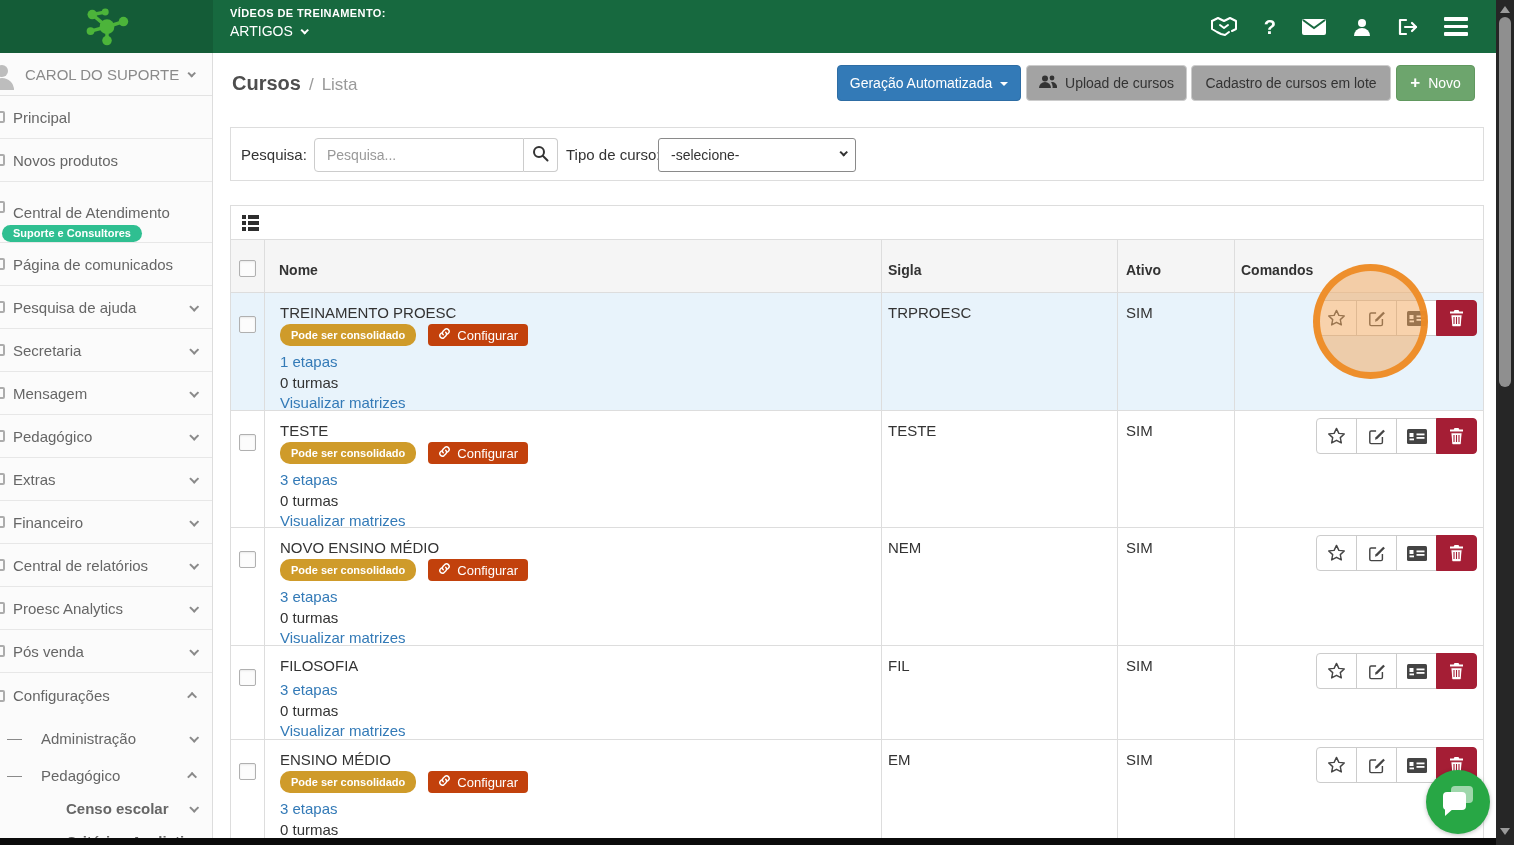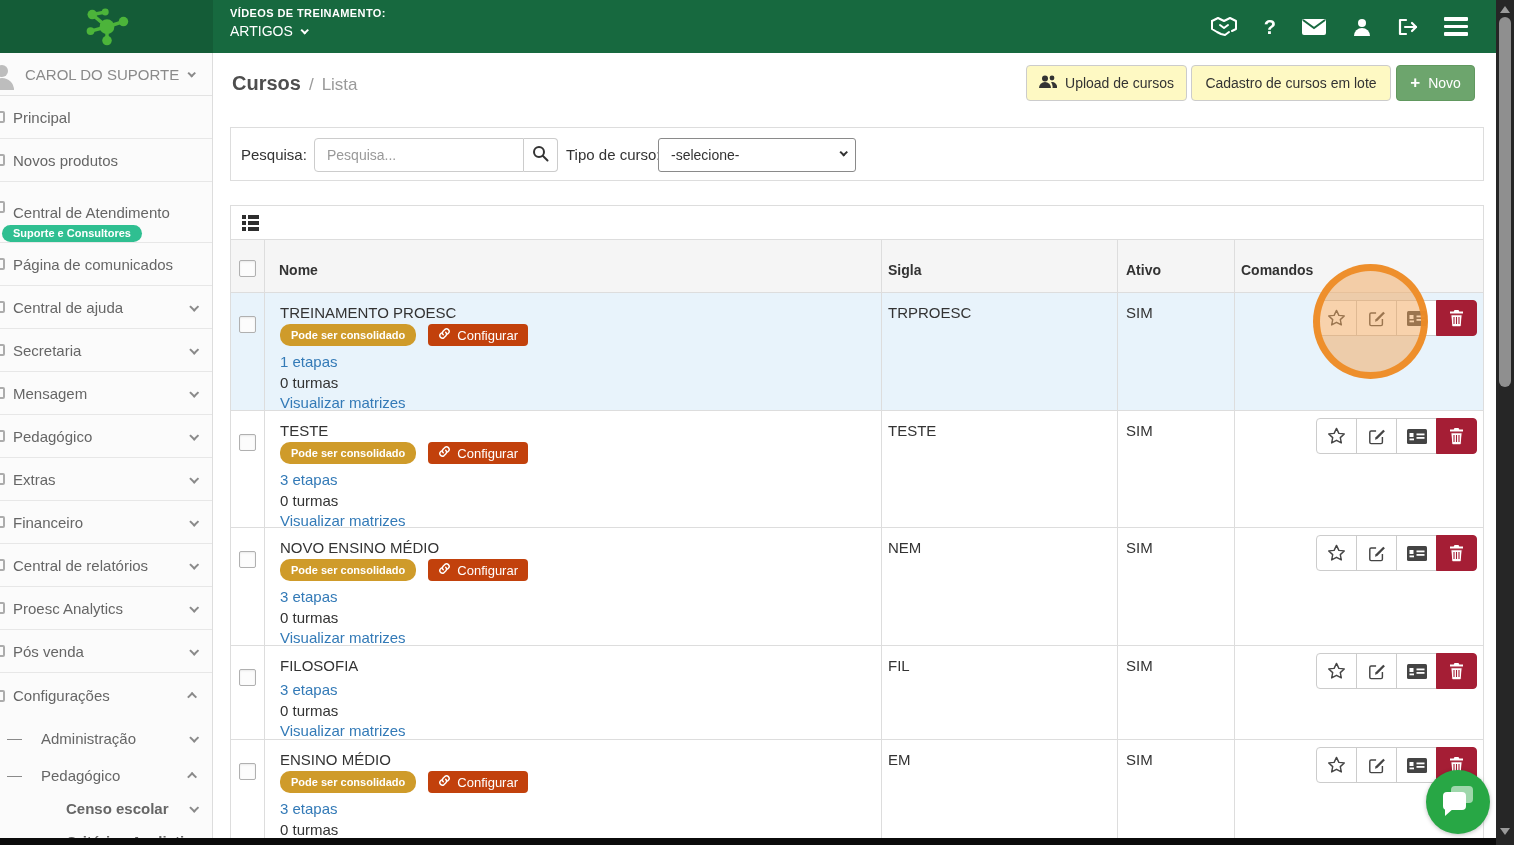--- a/index.html
+++ b/index.html
@@ -51,21 +51,21 @@
   
   .breadcrumb { position:absolute; left:232px; top:72px; display:flex; align-items:baseline; gap:8px; z-index:5; }
   .bc-primary { font-size:20px; font-weight:bold; color:#4e4e4e; cursor:pointer; }
   .bc-sep { font-size:17px; color:#9a9a9a; }
   .bc-secondary { font-size:17px; color:#9a9a9a; }
 
   
   .btn { position:absolute; top:65px; height:36px; border-radius:4px; font-size:14px; display:flex; align-items:center; justify-content:center; gap:8px; cursor:pointer; white-space:nowrap; z-index:5; }
   .btn-primary { left:837px; width:184px; background:#337ab7; border:1px solid #2e6da4; color:#fff; }
   .caret-down { width:0; height:0; border-left:4px solid transparent; border-right:4px solid transparent; border-top:4px solid #fff; margin-top:1px; }
-  .btn-default { background:#fef9c3; border:1px solid #ccc; color:#333; }
+  .btn-default { background:#a3a3a3; border:1px solid #ccc; color:#333; }
   .btn-upload { left:1026px; width:161px; }
   .btn-lote { left:1191px; width:200px;align-items:center; }
   .btn-novo { left:1396px; width:79px; background:#6da56d; border:1px solid #61985f; color:#fff; }
   .plus-icon { font-size:17px; font-weight:bold; line-height:1; margin-top:-1px; }
 
   
   .filter-panel { position:absolute; left:230px; top:127px; width:1254px; height:54px; background:#fff; border:1px solid #ddd; z-index:4; }
   .f-label { position:absolute; top:10px; height:34px; line-height:34px; font-size:15px; color:#333; }
   .lbl-pesquisa { left:10px; }
   .search-group { position:absolute; left:83px; top:10px; display:flex; }
@@ -204,21 +204,21 @@
       <span class="icon-sliver"></span>
       <span>Central de Atendimento</span>
       <span class="side-badge">Suporte e Consultores</span>
     </div>
     <div class="side-item">
       <span class="icon-sliver"></span>
       <span>Página de comunicados</span>
     </div>
     <div class="side-item">
       <span class="icon-sliver"></span>
-      <span>Central de ajuda</span>
+      <span>Pesquisa de ajuda</span>
       <span class="chev"></span>
     </div>
     <div class="side-item">
       <span class="icon-sliver"></span>
       <span>Secretaria</span>
       <span class="chev"></span>
     </div>
     <div class="side-item">
       <span class="icon-sliver"></span>
       <span>Mensagem</span>
@@ -277,20 +277,24 @@
       <span>Critérios Avaliativos</span>
     </div>
   </div>
 
   <div class="breadcrumb">
     <span class="bc-primary">Cursos</span>
     <span class="bc-sep">/</span>
     <span class="bc-secondary">Lista</span>
   </div>
 
+  <div class="btn btn-primary">
+    <span>Geração Automatizada</span>
+    <span class="caret-down"></span>
+  </div>
   <div class="btn btn-default btn-upload">
     <span>
       <svg width="18" height="14" viewBox="0 0 18 14" fill="#333">
         <circle cx="6" cy="3.5" r="3"></circle>
         <path d="M0 13 a6 6 0 0 1 12 0 z"></path>
         <circle cx="13" cy="3" r="2.4"></circle>
         <path d="M12 7.2 a5 5 0 0 1 6 5.8 h-4.5 a7 7 0 0 0 -1.5 -5.8 z"></path>
       </svg>
     </span>
     <span>Upload de cursos</span>

